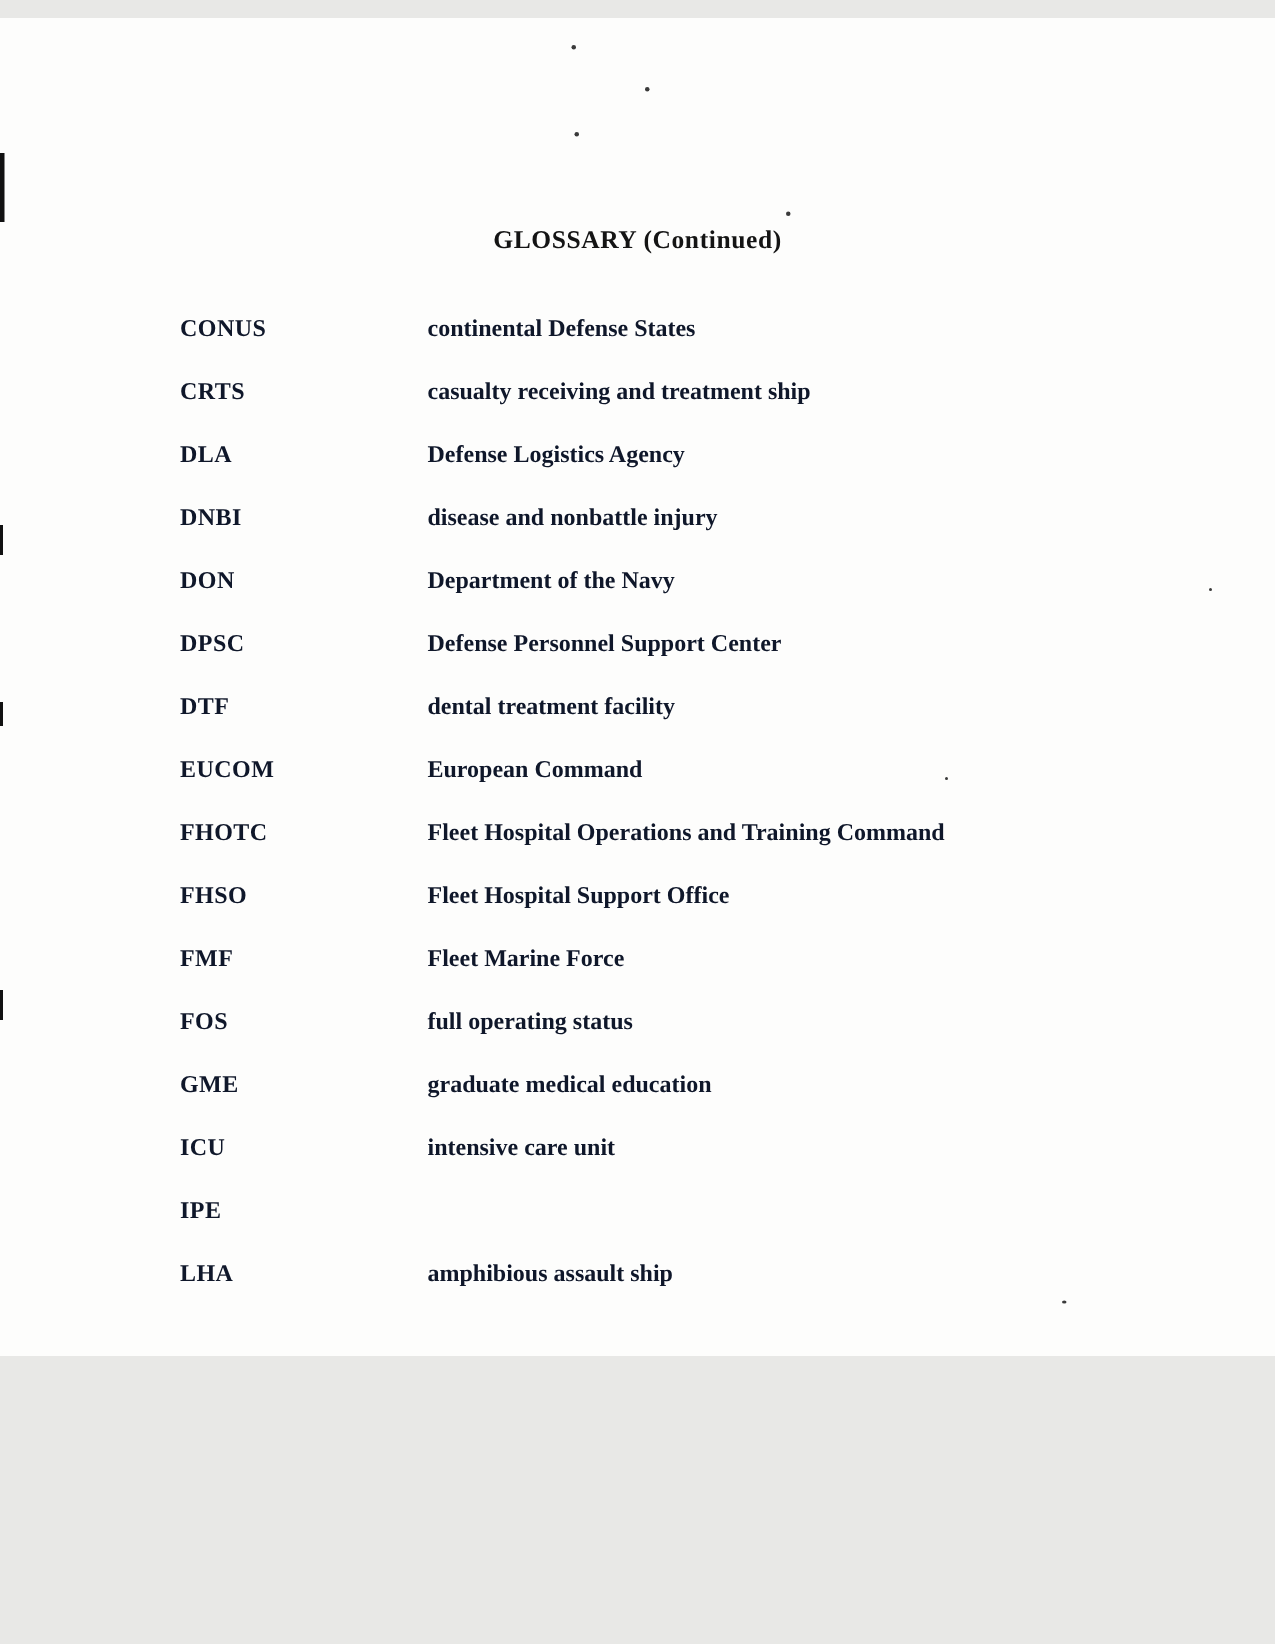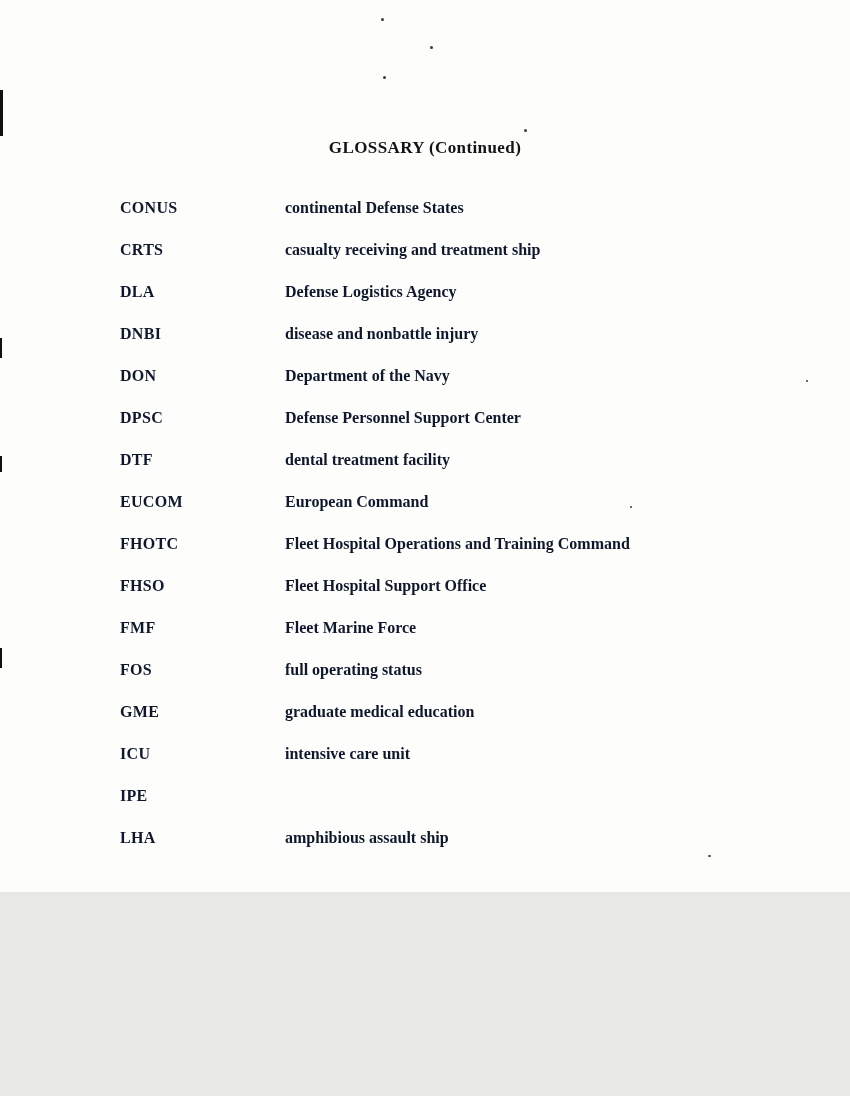--- a/index.html
+++ b/index.html
@@ -5,21 +5,21 @@
   html, body {
     margin: 0;
     padding: 0;
     background: #e8e8e6;
     font-family: "Liberation Serif", "DejaVu Serif", serif;
   }
   .page {
     position: relative;
     width: 850px;
     height: 892px;
-    margin: 0 auto;
+    margin: 12px auto;
     background: #fdfdfc;
     overflow: hidden;
     color: #1a1a1a;
   }
   .doc-title {
     position: absolute;
     top: 138px;
     left: 0;
     width: 100%;
     text-align: center;

